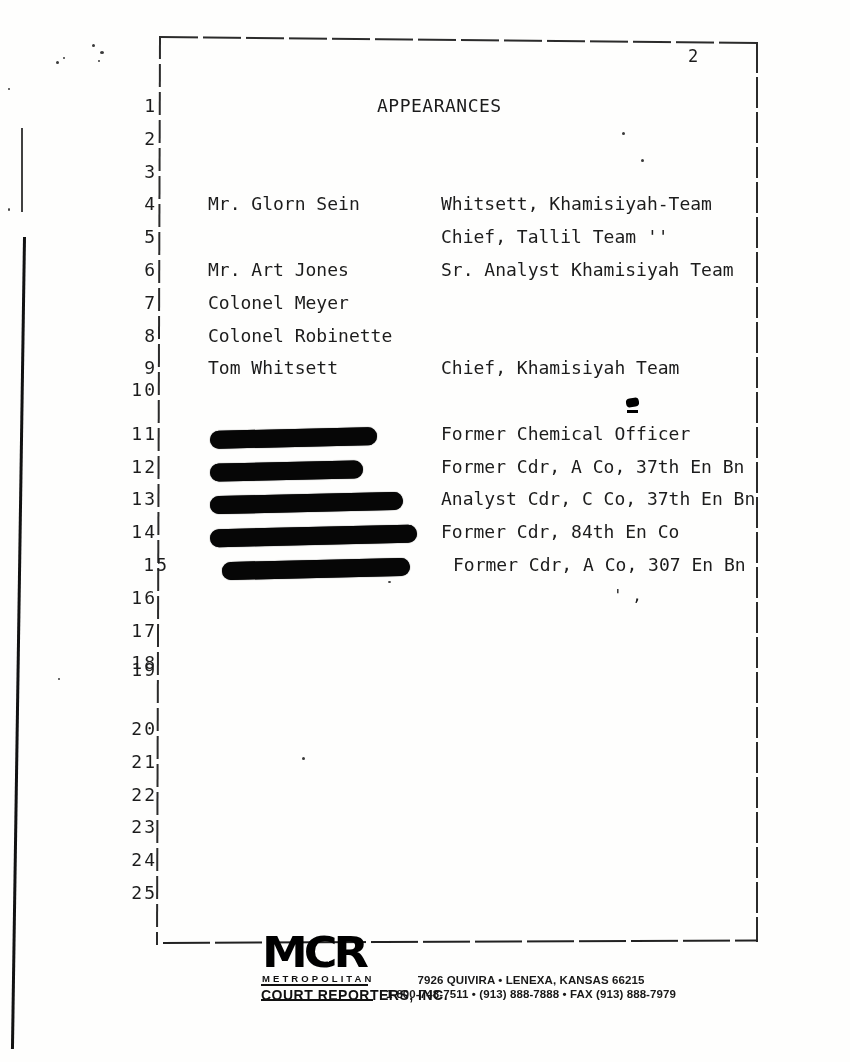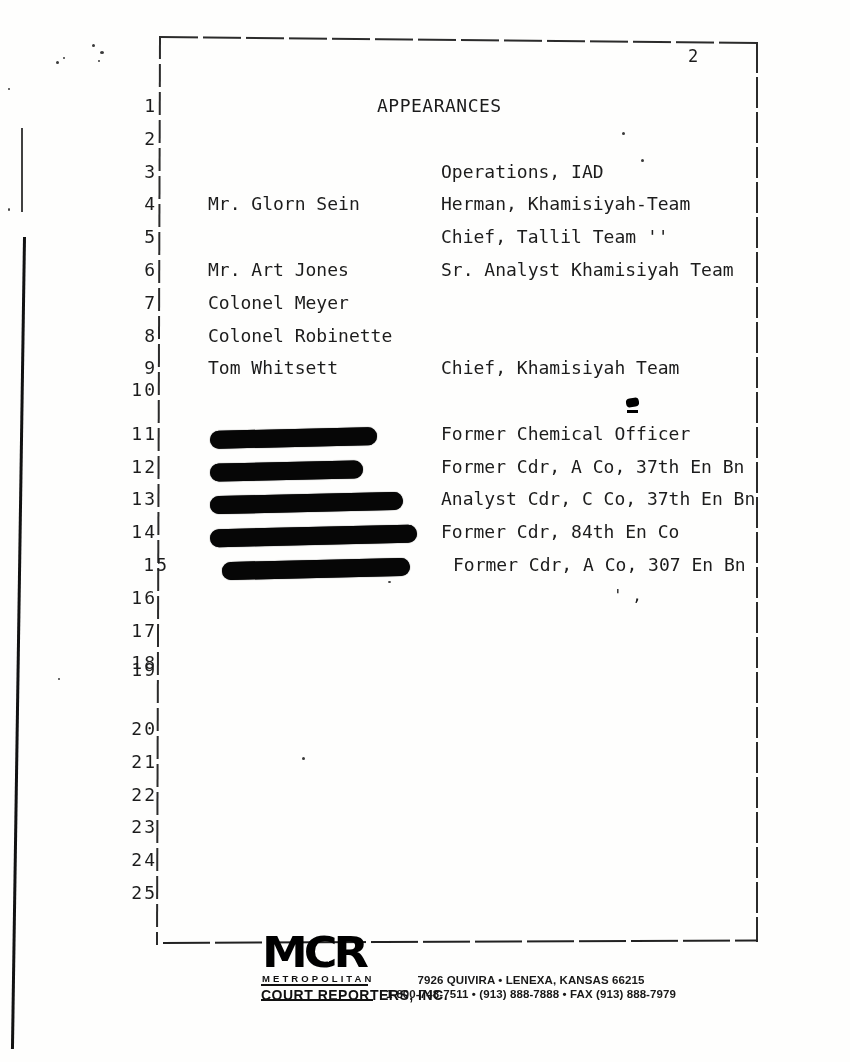--- a/index.html
+++ b/index.html
@@ -81,22 +81,22 @@
   <div class="frame frame-top"></div>
   <div class="frame frame-left"></div>
   <div class="frame frame-right"></div>
   <div class="frame frame-bottom"></div>
 
   <div class="page-number">2</div>
 
   <div id="rows">
       <div class="row" style="top: 94px;"><span class="num">1</span><span class="center">APPEARANCES</span></div>
       <div class="row" style="top: 126.79px;"><span class="num">2</span></div>
-      <div class="row" style="top: 159.58px;"><span class="num">3</span><span class="role">Operations, IAD</span></div>
-      <div class="row" style="top: 192.37px;"><span class="num">4</span><span class="name">Mr. Glorn Sein</span><span class="role">Herman, Khamisiyah-Team</span></div>
+      <div class="row" style="top: 159.58px;"><span class="num">3</span></div>
+      <div class="row" style="top: 192.37px;"><span class="num">4</span><span class="name">Mr. Glorn Sein</span><span class="role">Whitsett, Khamisiyah-Team</span></div>
       <div class="row" style="top: 225.16px;"><span class="num">5</span><span class="role">Chief, Tallil Team ''</span></div>
       <div class="row" style="top: 257.95px;"><span class="num">6</span><span class="name">Mr. Art Jones</span><span class="role">Sr. Analyst Khamisiyah Team</span></div>
       <div class="row" style="top: 290.74px;"><span class="num">7</span><span class="name">Colonel Meyer</span></div>
       <div class="row" style="top: 323.53px;"><span class="num">8</span><span class="name">Colonel Robinette</span></div>
       <div class="row" style="top: 356.32px;"><span class="num">9</span><span class="name">Tom Whitsett</span><span class="role">Chief, Khamisiyah Team</span></div>
       <div class="row" style="top: 378px;"><span class="num">10</span></div>
       <div class="row" style="top: 421.9px;"><span class="num">11</span><div class="redact-bar" style="width: 167px;"></div><span class="role">Former Chemical Officer</span></div>
       <div class="row" style="top: 454.69px;"><span class="num">12</span><div class="redact-bar" style="width: 153px;"></div><span class="role">Former Cdr, A Co, 37th En Bn</span></div>
       <div class="row" style="top: 487.48px; padding-left: 43px;"><span class="num">13</span><div class="redact-bar" style="width: 193px;"></div><span class="role">Analyst Cdr, C Co, 37th En Bn</span></div>
       <div class="row" style="top: 520.27px;"><span class="num">14</span><div class="redact-bar" style="width: 207px;"></div><span class="role">Former Cdr, 84th En Co</span></div>

